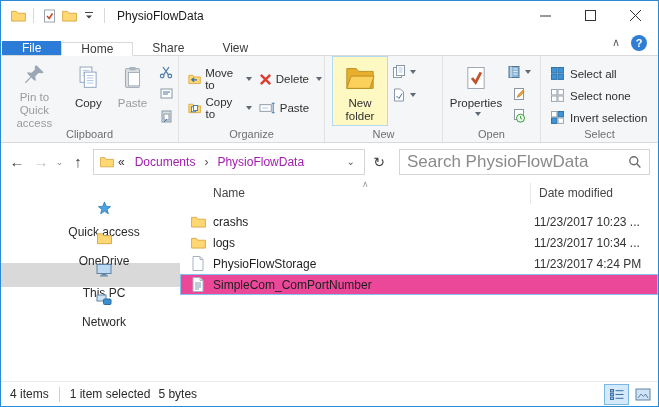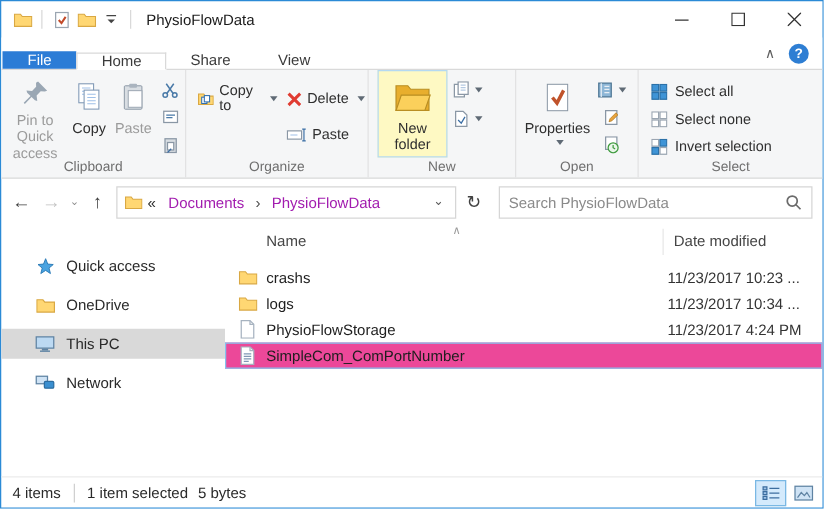--- a/index.html
+++ b/index.html
@@ -28,21 +28,21 @@
   .ribbon { height: 87px; background: #f5f6f7; display: flex; border-bottom: 1px solid #dadada; flex: 0 0 auto; }
   .rgroup { position: relative; border-right: 1px solid #e2e2e3; height: 100%; padding-bottom: 16px; }
   .rlabel { position: absolute; bottom: 2px; left: 0; right: 0; text-align: center; font-size: 11px; color: #6f6f6f; }
   .bigbtn { display: flex; flex-direction: column; align-items: center; padding-top: 5px; border: 1px solid transparent; }
   .bigbtn .lbl { font-size: 11.5px; line-height: 13px; text-align: center; color: #2f2f2f; margin-top: 3px; }
   .bigbtn.disabled .lbl { color: #9b9b9b; }
   .iconbox { height: 32px; display: flex; align-items: center; justify-content: center; }
   .smallcol { display: flex; flex-direction: column; gap: 3px; padding-top: 6px; }
   .sbtn { width: 24px; height: 20px; display: flex; align-items: center; justify-content: center; gap: 1px; }
   .tri { width: 0; height: 0; border-left: 3.5px solid transparent; border-right: 3.5px solid transparent; border-top: 4px solid #5f6a75; margin-left: 3px; flex: 0 0 auto; }
-  .g-clip { width: 148px; display: flex; padding-left: 2px; }
+  .g-clip { width: 178px; display: flex; padding-left: 2px; }
   .g-org { width: 146px; display: flex; padding-left: 7px; gap: 3px; }
   .ocol { display: flex; flex-direction: column; gap: 9px; padding-top: 13px; }
   .obtn { display: flex; align-items: center; gap: 4px; height: 20px; padding: 0 2px; font-size: 11.5px; color: #2f2f2f; }
   .g-new { width: 118px; display: flex; padding-left: 7px; gap: 4px; }
   .newfolder-hl { background: #fef9c3; border: 1px solid #b5d9f2; width: 56px; }
   .g-open { width: 98px; display: flex; padding-left: 2px; }
   .g-select { flex: 1; display: flex; flex-direction: column; gap: 5px; padding: 9px 0 16px 10px; }
   .selrow { display: flex; align-items: center; gap: 6px; height: 19px; font-size: 11.5px; color: #2f2f2f; }
 
   
@@ -50,27 +50,27 @@
   .navbtn { width: 24px; height: 24px; display: flex; align-items: center; justify-content: center; font-size: 15px; color: #3f3f3f; }
   .navbtn.dim { color: #c3c3c3; }
   .nav-chev { width: 13px; font-size: 9px; color: #8a8a8a; text-align: center; }
   .addrbox { width: 272px; height: 26px; border: 1px solid #d6d6d6; background: #fff; display: flex; align-items: center; padding: 0 2px 0 6px; margin-left: 3px; }
   .crumb { padding: 0 6px; color: #a21caf; }
   .crumb-ovf { padding: 0 4px; color: #2f2f2f; }
   .crumb-sep { color: #4f4f4f; font-size: 12px; padding: 0 3px; }
   .addr-chev { margin-left: auto; color: #5a5a5a; font-size: 10px; padding: 0 7px; }
   .refreshbtn { width: 24px; height: 24px; display: flex; align-items: center; justify-content: center; font-size: 14px; color: #414141; margin-left: 2px; }
   .searchbox { flex: 1; height: 26px; border: 1px solid #d6d6d6; background: #fff; display: flex; align-items: center; margin-left: 8px; padding: 0 7px; }
-  .searchbox input { flex: 1; border: none; outline: none; font-family: "Liberation Sans", "DejaVu Sans", sans-serif; font-size: 12px; color: #4d7c0f; background: transparent; }
+  .searchbox input { flex: 1; border: none; outline: none; font-family: "Liberation Sans", "DejaVu Sans", sans-serif; font-size: 17px; color: #4d7c0f; background: transparent; }
   .searchbox input::placeholder { color: #8a8a8a; }
 
   
   .main { flex: 1; display: flex; min-height: 0; }
   .sidebar { width: 179px; padding-top: 21px; flex: 0 0 auto; }
-  .side-item { height: 24px; display: flex; align-items: center; gap: 9px; padding-left: 27px; margin-bottom: 7px; color: #2a2a2a; }
+  .side-item { height: 24px; display: flex; align-items: center; gap: 9px; padding-left: 27px; margin-bottom: 7px; color: #2a2a2a; flex-direction: column; }
   .side-item.sel { background: #d9d9d9; }
   .side-icon { width: 16px; display: flex; justify-content: center; }
   .filepane { flex: 1; position: relative; padding-top: 1px; }
   .fheader { height: 23px; position: relative; color: #454545; }
   .fh-name { position: absolute; left: 0; top: 5px; padding-left: 33px; }
   .fh-sort { position: absolute; left: 182px; top: -2px; font-size: 9px; color: #9a9a9a; }
   .fh-date { position: absolute; left: 350px; right: 0; top: 2px; bottom: 0; padding: 3px 0 0 8px; border-left: 1px solid #e8e8e8; }
   .frows { margin-top: 7px; }
   .frow { height: 21px; display: flex; align-items: center; position: relative; border: 1px solid transparent; }
   .ficon { margin-left: 9px; width: 16px; display: flex; justify-content: center; flex: 0 0 auto; }
@@ -199,20 +199,28 @@
               <rect x="4" y="4" width="5" height="6" fill="#fff" stroke="#8a97a5"></rect>
               <path d="M4 12l3-3" stroke="#3b6ea5"></path>
             </svg>
         </span>
       </div>
       <div class="rlabel">Clipboard</div>
     </div>
 
     <div class="rgroup g-org">
       <div class="ocol">
+        <div class="obtn">
+          <svg width="16" height="14" viewBox="0 0 16 14">
+              <path d="M1 2.5h5l1.5 2H15v8H1z" fill="#ffd773" stroke="#d9a843"></path>
+              <path d="M4.5 8H11M7.5 5.5L4.5 8l3 2.5" stroke="#2f6fb2" stroke-width="1.4" fill="none"></path>
+            </svg>
+          <span>Move to</span>
+          <span class="tri"></span>
+        </div>
         <div class="obtn">
           <svg width="16" height="14" viewBox="0 0 16 14">
               <path d="M1 2.5h5l1.5 2H15v8H1z" fill="#ffd773" stroke="#d9a843"></path>
               <rect x="4" y="5.5" width="5" height="6" fill="#fff" stroke="#2f6fb2"></rect>
               <rect x="6.5" y="4" width="5" height="6" fill="#fff" stroke="#2f6fb2"></rect>
             </svg>
           <span>Copy to</span>
           <span class="tri"></span>
         </div>
       </div>

